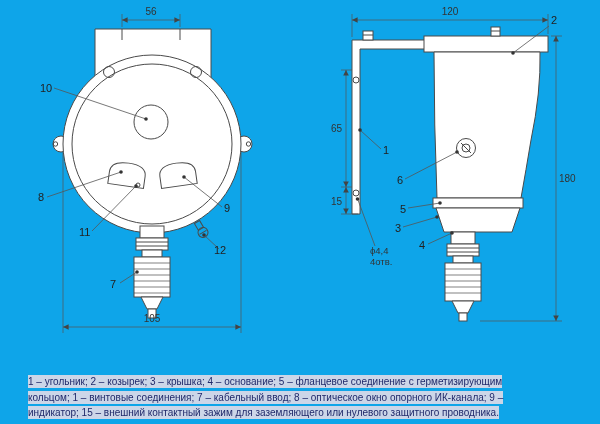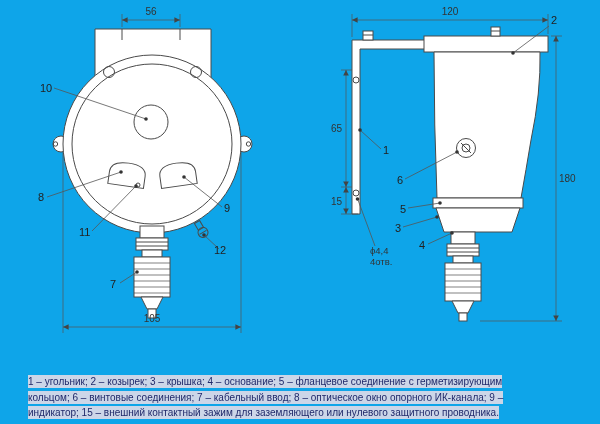--- a/index.html
+++ b/index.html
@@ -197,17 +197,17 @@
       <text x="400" y="213" class="callout">5</text>
       <text x="395" y="232" class="callout">3</text>
       <text x="419" y="249" class="callout">4</text>
     </g>
   </g>
 </svg>
 
 
 <div class="legend">
   <div class="legend-line"><span>1 – угольник; 2 – козырек; 3 – крышка; 4 – основание; 5 – фланцевое соединение с герметизирующим</span></div>
-  <div class="legend-line"><span>кольцом; 6 – винтовые соединения; 7 – кабельный ввод; 8 – оптическое окно опорного ИК-канала; 9 –</span></div>
+  <div class="legend-line"><span>кольцом; 1 – винтовые соединения; 7 – кабельный ввод; 8 – оптическое окно опорного ИК-канала; 9 –</span></div>
   <div class="legend-line"><span>индикатор; 15 – внешний контактный зажим для заземляющего или нулевого защитного проводника.</span></div>
 </div>
 
 </div>
 
 </body></html>

